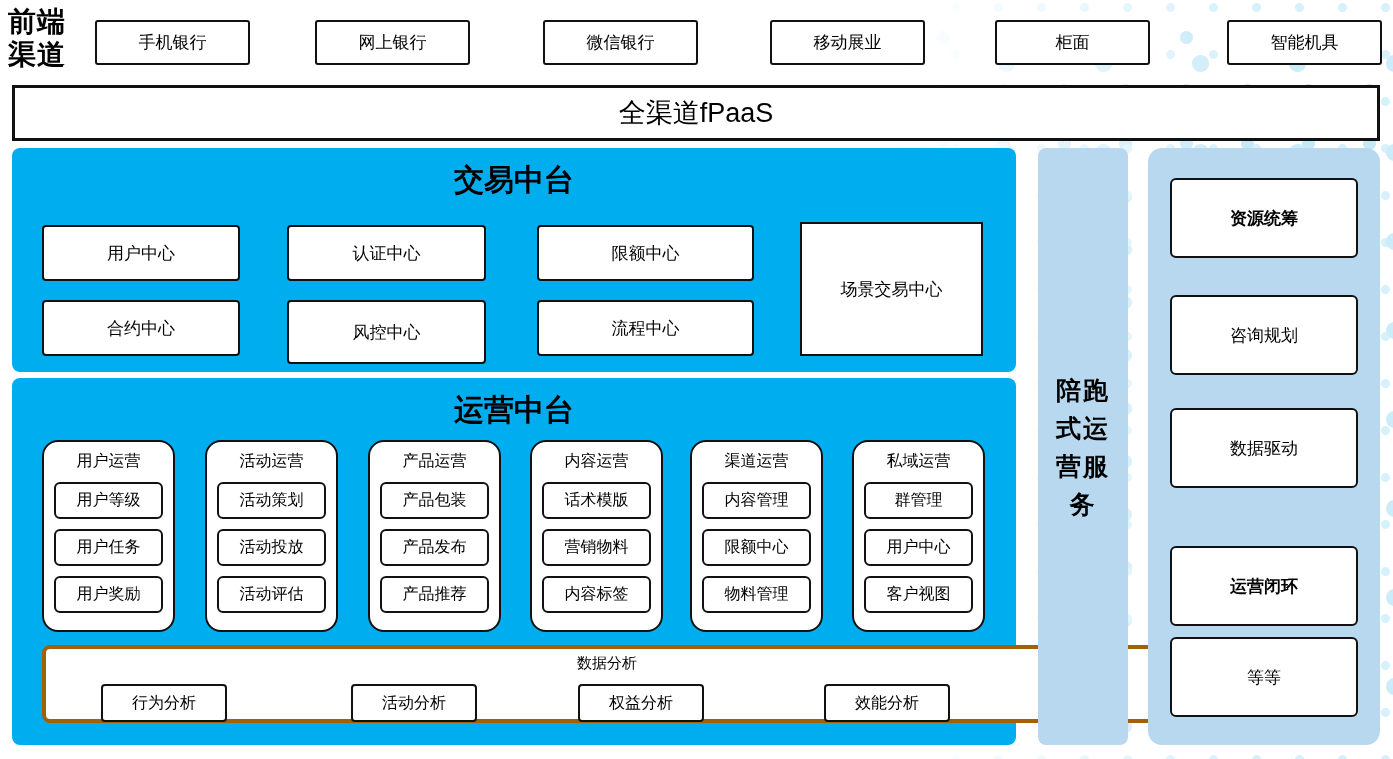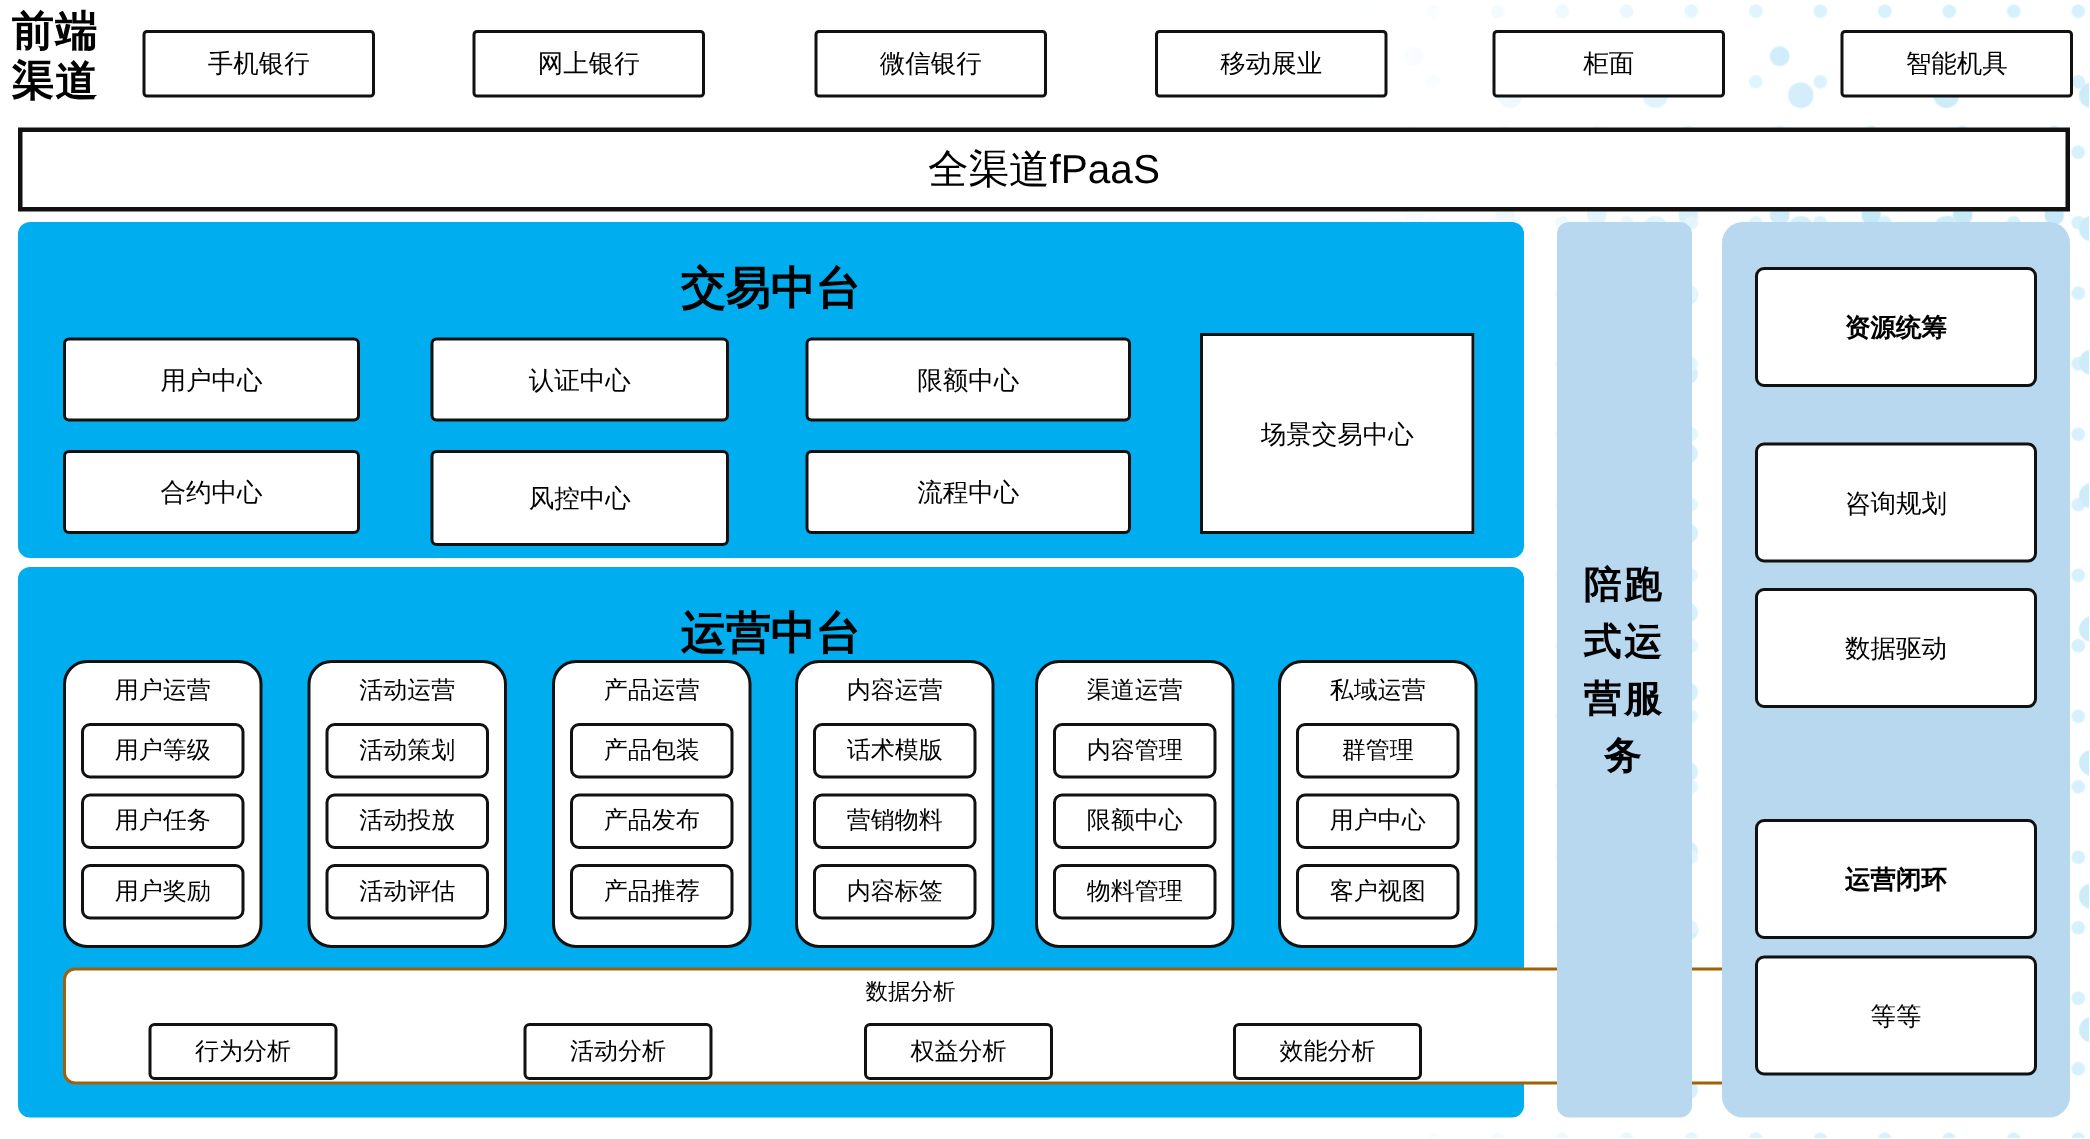--- a/index.html
+++ b/index.html
@@ -31,42 +31,42 @@
   }
   .fpaas-bar{
     left:12px;top:85px;width:1368px;height:56px;background:#fff;border:3px solid #111;
     display:flex;align-items:center;justify-content:center;font-size:27px;box-sizing:border-box;
   }
   .platform{
     left:12px;width:1004px;border-radius:8px;box-sizing:border-box;
   }
   .platform-title{
     text-align:center;font-family:"Liberation Serif","DejaVu Serif",serif;
-    font-weight:bold;font-size:30px;padding-top:24px;
+    font-weight:bold;font-size:30px;padding-top:12px;
   }
   .trade{top:148px;height:224px;}
   .ops{top:378px;height:367px;}
   .wbox{
     position:absolute;background:#fff;border:2px solid #111;border-radius:4px;
     display:flex;align-items:center;justify-content:center;font-size:17px;box-sizing:border-box;
   }
   .scenario{border-radius:0;}
   .group-col{
     position:absolute;top:62px;width:133px;height:192px;background:#fff;border:2px solid #111;
     border-radius:16px;box-sizing:border-box;display:flex;flex-direction:column;align-items:center;
     padding-top:7px;
   }
   .group-label{font-size:16px;height:23px;line-height:23px;}
   .group-item{
     width:109px;height:37px;margin-top:10px;background:#fff;border:2px solid #111;border-radius:6px;
     display:flex;align-items:center;justify-content:center;font-size:16px;box-sizing:border-box;
   }
   .analysis{
     position:absolute;left:30px;top:267px;width:1130px;height:78px;background:#fff;
-    border:2px solid #a16207;border-radius:8px;box-sizing:border-box;
+    border:4px solid #a16207;border-radius:8px;box-sizing:border-box;
   }
   .analysis-label{text-align:center;font-size:15px;padding-top:5px;}
   .analysis-item{
     position:absolute;top:35px;width:126px;height:38px;background:#fff;border:2px solid #111;
     border-radius:4px;display:flex;align-items:center;justify-content:center;font-size:16px;
     box-sizing:border-box;
   }
   .side-bar{
     left:1038px;top:148px;width:90px;height:597px;background:#b7d8ef;border-radius:8px;
     display:flex;align-items:center;justify-content:center;
@@ -162,18 +162,18 @@
     </div>
   </div>
 
   <div class="layer side-bar">
     <div class="side-bar-text">陪跑式运营服务</div>
   </div>
 
   <div class="layer right-panel">
     <div class="right-item bold" style="top:30px;">资源统筹</div>
     <div class="right-item" style="top:147px;">咨询规划</div>
-    <div class="right-item" style="top:244px;">数据驱动</div>
+    <div class="right-item" style="top:260px;">数据驱动</div>
     <div class="right-item bold" style="top:372px;margin-top:26px;">运营闭环</div>
     <div class="right-item" style="top:489px;">等等</div>
   </div>
 
 </div>
 
 </body></html>

